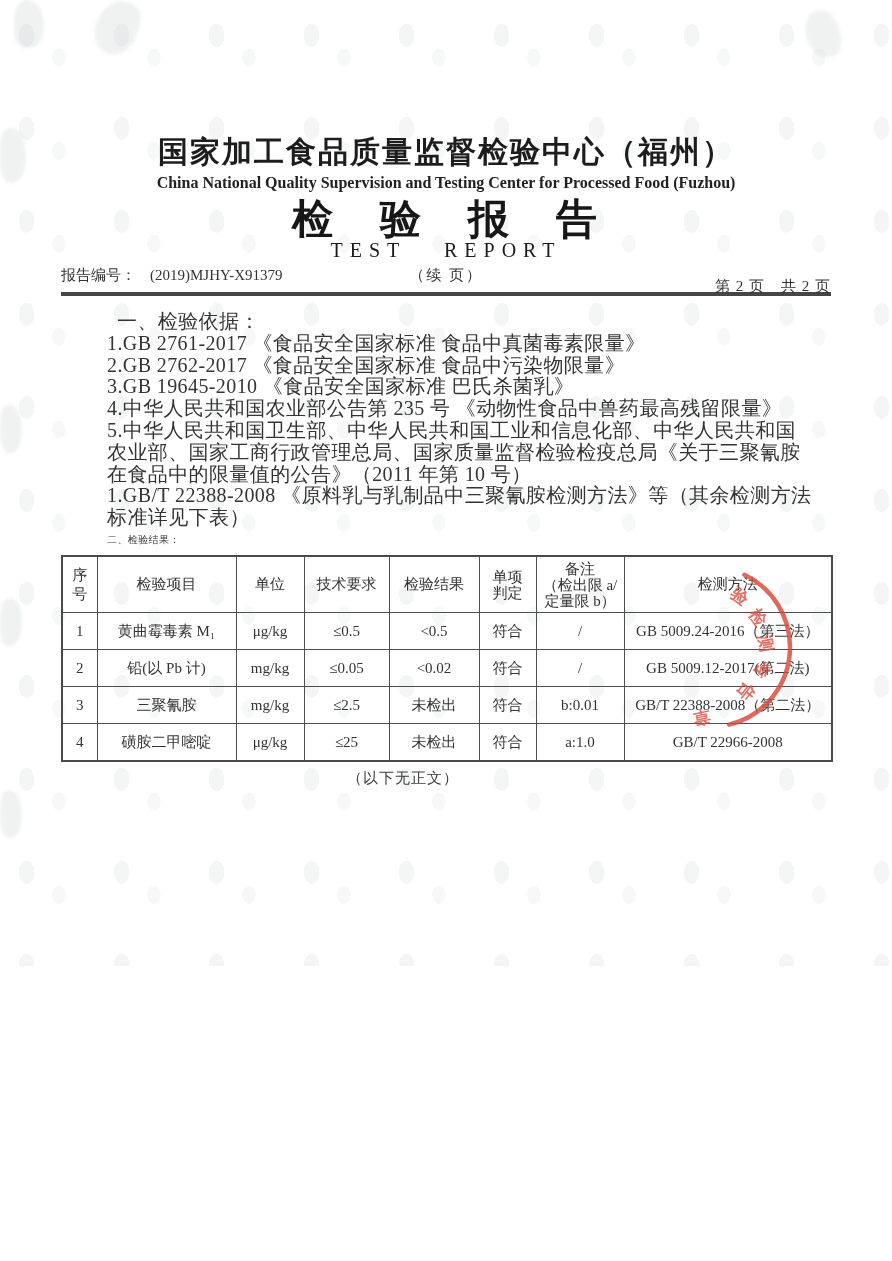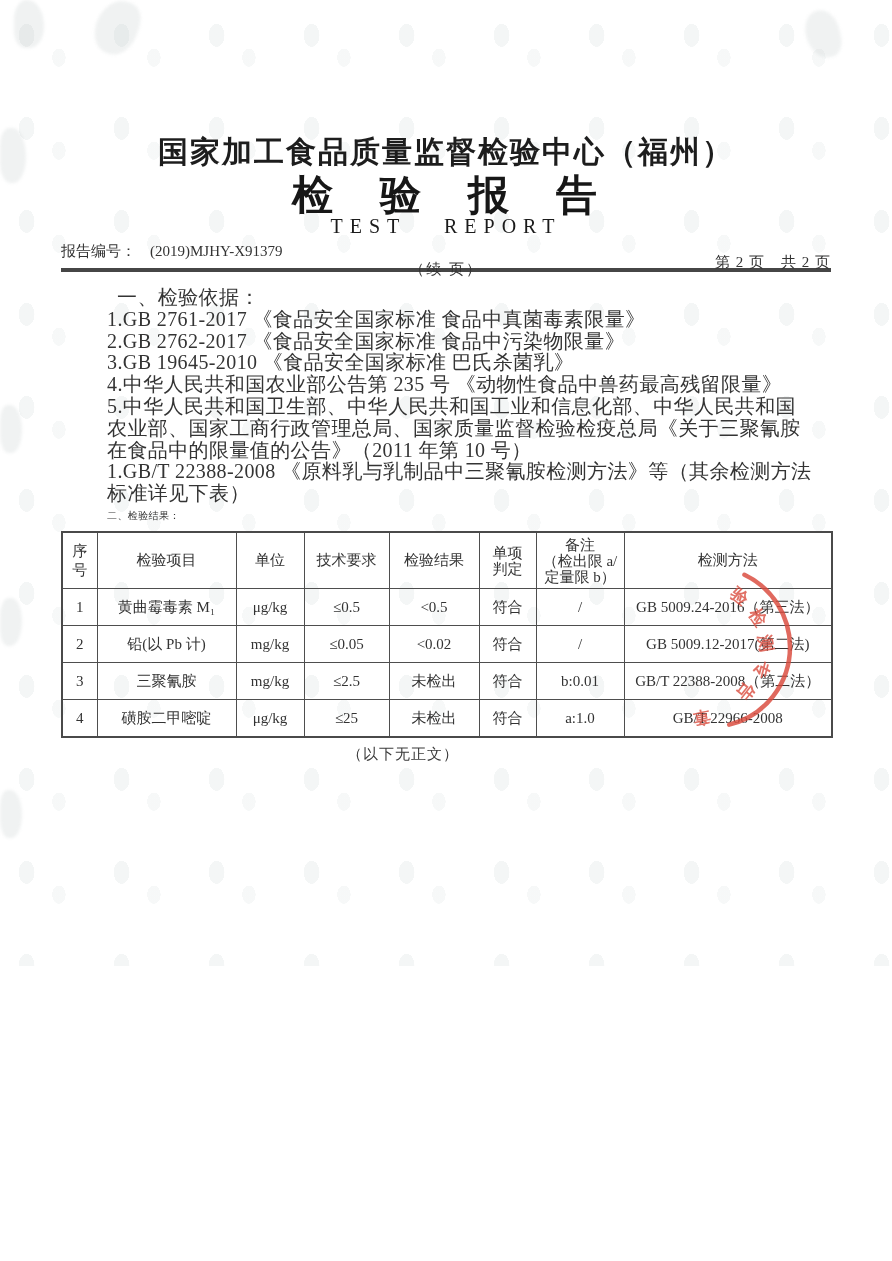--- a/index.html
+++ b/index.html
@@ -18,21 +18,21 @@
   .blob{position:absolute;background:rgba(178,192,192,0.20);filter:blur(1.5px);}
   .header{padding-top:134px;text-align:center;}
   .title-cn{font-size:30px;font-weight:bold;letter-spacing:2px;color:#1d1d1d;line-height:36px;}
   .title-en{font-size:16px;font-weight:bold;color:#222;line-height:22px;margin-top:2px;}
   .report-title-cn{font-size:41px;font-weight:bold;color:#171717;line-height:38px;margin-top:6px;letter-spacing:3px;}
   .report-title-en{font-size:20px;font-weight:normal;color:#1b1b1b;letter-spacing:7px;word-spacing:26px;line-height:24px;}
   .content{margin:0 61px;position:relative;}
   .meta-row{position:relative;height:22px;margin-top:4px;font-size:15px;color:#333;}
   .meta-left{position:absolute;left:0;top:0;}
   .meta-left .num{margin-left:14px;}
-  .meta-center{position:absolute;left:50%;transform:translateX(-50%);top:18px;letter-spacing:2px;}
+  .meta-center{position:absolute;left:50%;transform:translateX(-50%);top:0;letter-spacing:2px;}
   .meta-right{position:absolute;right:0;top:11px;letter-spacing:1px;}
   .rule{height:4px;background:#464646;margin-top:4px;}
   .basis{margin-top:15px;font-size:20px;line-height:21.8px;letter-spacing:0.4px;color:#343434;}
   .basis-heading{margin-left:56px;}
   .basis-item{margin-left:46px;width:706px;}
   .results-heading{margin-left:46px;font-size:10px;line-height:22px;letter-spacing:0.4px;color:#343434;}
   table.results{border-collapse:collapse;table-layout:fixed;width:770px;margin-top:4px;}
   table.results th,table.results td{
     border:1px solid #4e4e4e;
     font-weight:normal;
@@ -71,20 +71,21 @@
   <div class="blob" style="left:0;top:790px;width:22px;height:48px;border-radius:40% 60% 55% 45%;"></div>
   <div class="blob" style="left:0;top:980px;width:22px;height:48px;border-radius:45% 55% 60% 40%;"></div>
   <div class="blob" style="left:0;top:1130px;width:38px;height:58px;border-radius:50% 60% 45% 55%;transform:rotate(10deg);"></div>
   <div class="blob" style="left:8px;top:1198px;width:55px;height:58px;border-radius:55% 45% 60% 50%;transform:rotate(-8deg);"></div>
   <div class="blob" style="left:330px;top:1238px;width:60px;height:22px;border-radius:60% 50% 45% 55%;"></div>
   <div class="blob" style="left:650px;top:1232px;width:55px;height:28px;border-radius:50% 60% 55% 45%;"></div>
   <div class="blob" style="left:858px;top:1180px;width:32px;height:60px;border-radius:55% 45% 50% 60%;"></div>
 
   <div class="header">
     <div class="title-cn">国家加工食品质量监督检验中心（福州）</div>
+    <div class="title-en">China National Quality Supervision and Testing Center for Processed Food (Fuzhou)</div>
     <div class="report-title-cn">检　验　报　告</div>
     <div class="report-title-en">TEST REPORT</div>
   </div>
 
   <div class="content">
     <div class="meta-row">
       <span class="meta-left">
         <span>报告编号：</span><span class="num">(2019)MJHY-X91379</span>
       </span>
       <span class="meta-center">（续 页）</span>

